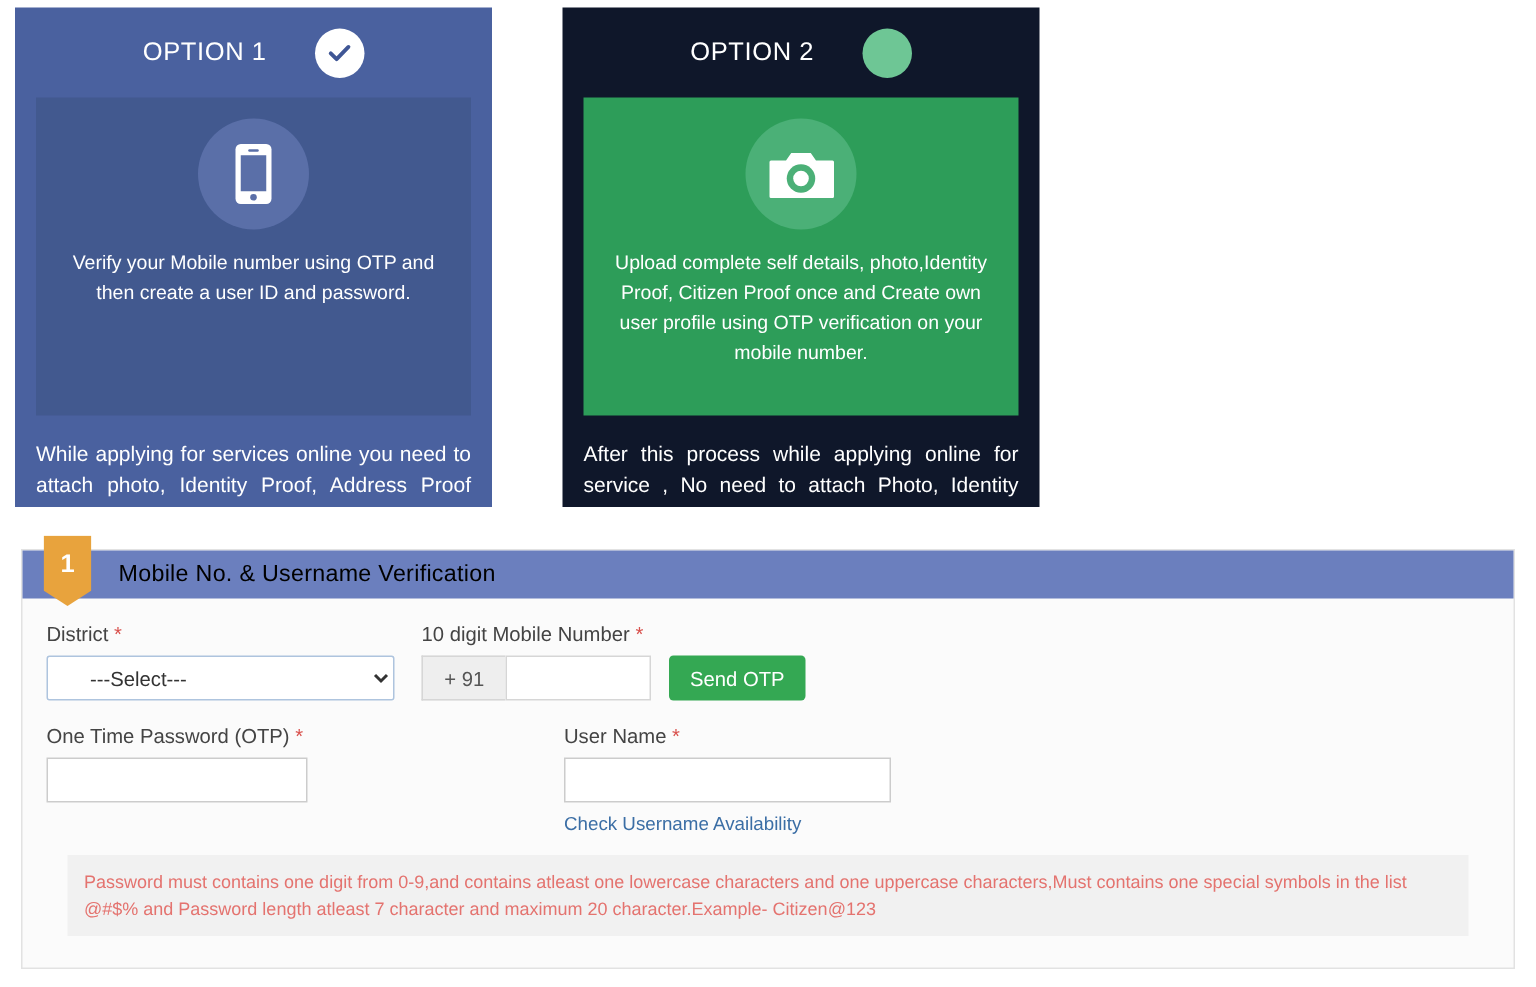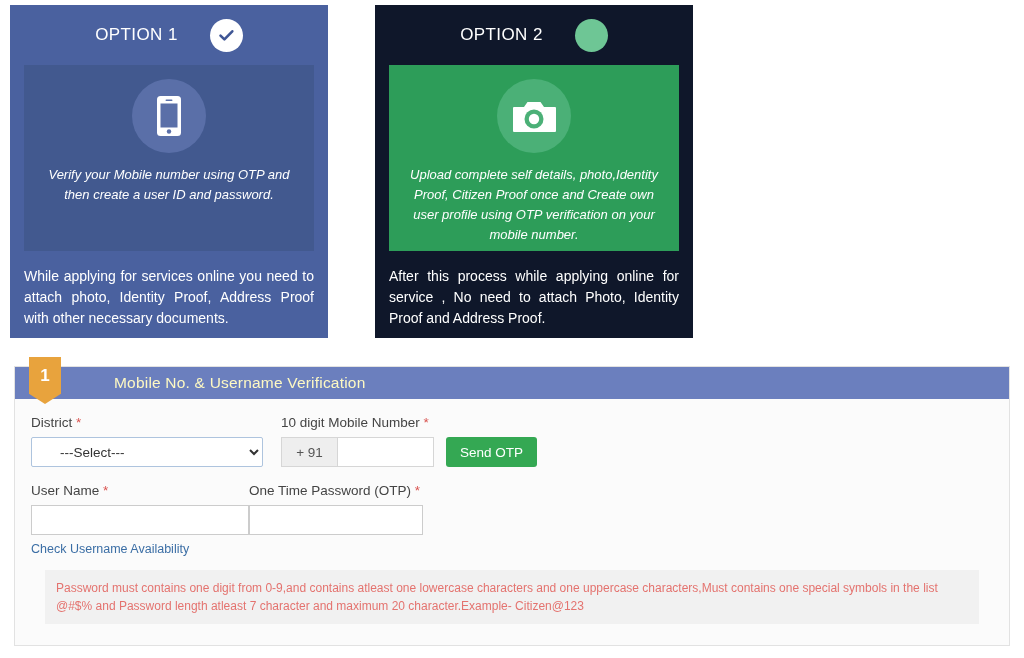--- a/index.html
+++ b/index.html
@@ -29,24 +29,23 @@
   .sel-circle {
     width: 33px; height: 33px; border-radius: 50%;
     display: flex; align-items: center; justify-content: center;
     flex: none;
   }
   .sel-circle.on  { background: #ffffff; }
   .sel-circle.off { background: #6ec695; }
   .sel-circle svg { display: block; }
 
   .card-inner {
-    margin: 0 14px; height: 186px;
+    margin: 0 14px; height: 212px;
     display: flex; flex-direction: column; align-items: center;
     padding-top: 14px;
-    font-style: italic;
   }
   #card-option1 .card-inner { background: #42598f; }
   #card-option2 .card-inner { background: #2d9d59; }
 
   .icon-circle {
     width: 74px; height: 74px; border-radius: 50%;
     display: flex; align-items: center; justify-content: center;
     flex: none; margin-bottom: 12px;
   }
   #card-option1 .icon-circle { background: #5a6fa8; }
@@ -68,21 +67,21 @@
     width: 996px; height: 280px;
     background: #fbfbfb;
     border: 1px solid #e2e2e2;
   }
   .panel-head {
     position: relative;
     height: 32px; background: #6b7fbe;
     display: flex; align-items: center;
   }
   .panel-head-title {
-    color: #fef9c3; font-size: 15.5px; margin-left: 99px; letter-spacing: .2px;
+    color: #000000; font-size: 15.5px; margin-left: 64px; letter-spacing: .2px;
   }
   .ribbon {
     position: absolute; left: 14px; top: -10px;
     width: 32px; height: 47px;
     background: #e8a33d;
     color: #ffffff; font-size: 17px; font-weight: bold;
     display: flex; align-items: flex-start; justify-content: center;
     padding-top: 9px;
     clip-path: polygon(0 0, 100% 0, 100% 78%, 50% 100%, 0 78%);
   }
@@ -227,31 +226,31 @@
             <span class="phone-prefix">+ 91</span>
             <input class="phone-input" type="text" placeholder="" value="" style="">
             <button class="send-otp-btn">Send OTP</button>
           </div>
         </div>
 
       </div>
 
       <div class="form-row" id="row-2">
 
+        <div class="field" style="width:345px">
+          <span class="field-label"><span>One Time Password (OTP)</span> <span class="req">*</span></span>
+          <input class="otp-input" type="text" placeholder="" style="">
+        </div>
+
         <div class="field">
           <span class="field-label"><span>User Name</span> <span class="req">*</span></span>
           <input class="username-input" type="text" placeholder="" style="">
           <a class="check-link">Check Username Availability</a>
         </div>
 
-        <div class="field" style="width:345px">
-          <span class="field-label"><span>One Time Password (OTP)</span> <span class="req">*</span></span>
-          <input class="otp-input" type="text" placeholder="" style="">
-        </div>
-
       </div>
 
       <div class="note-box">
         <div class="note-text">Password must contains one digit from 0-9,and contains atleast one lowercase characters and one uppercase characters,Must contains one special symbols in the list @#$% and Password length atleast 7 character and maximum 20 character.Example- Citizen@123</div>
       </div>
 
     </div>
   </div>
 
 </div>

